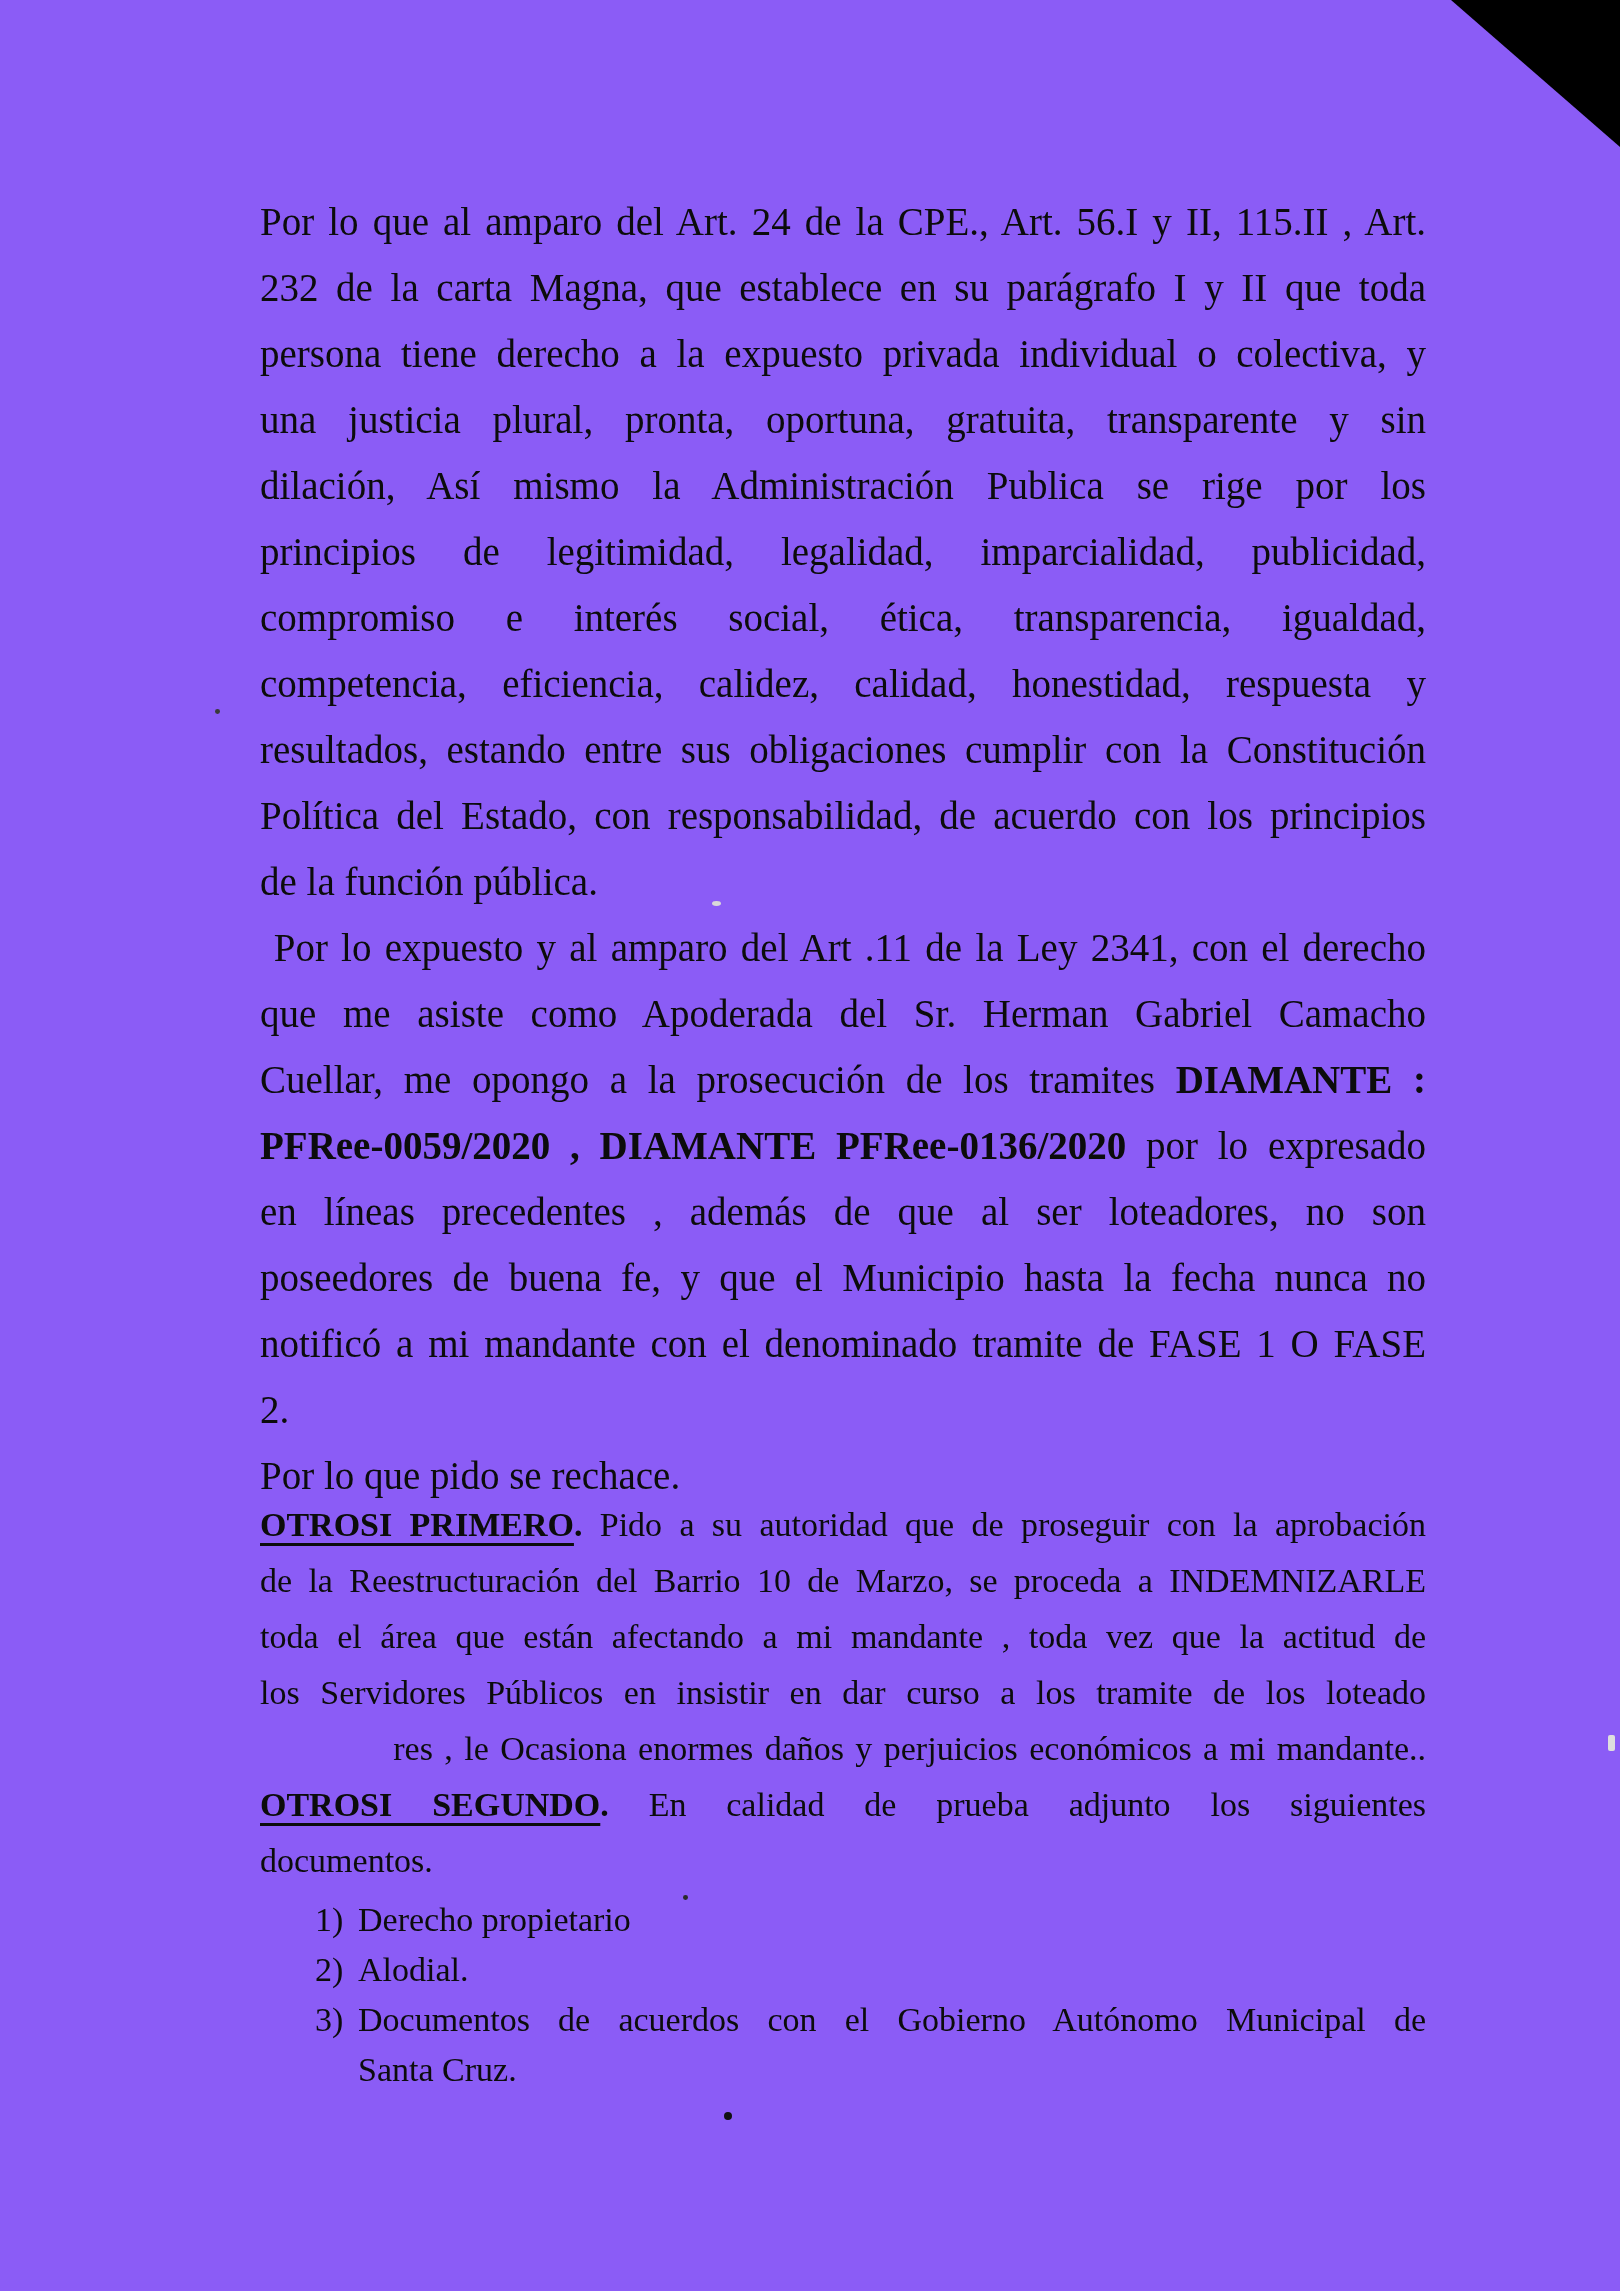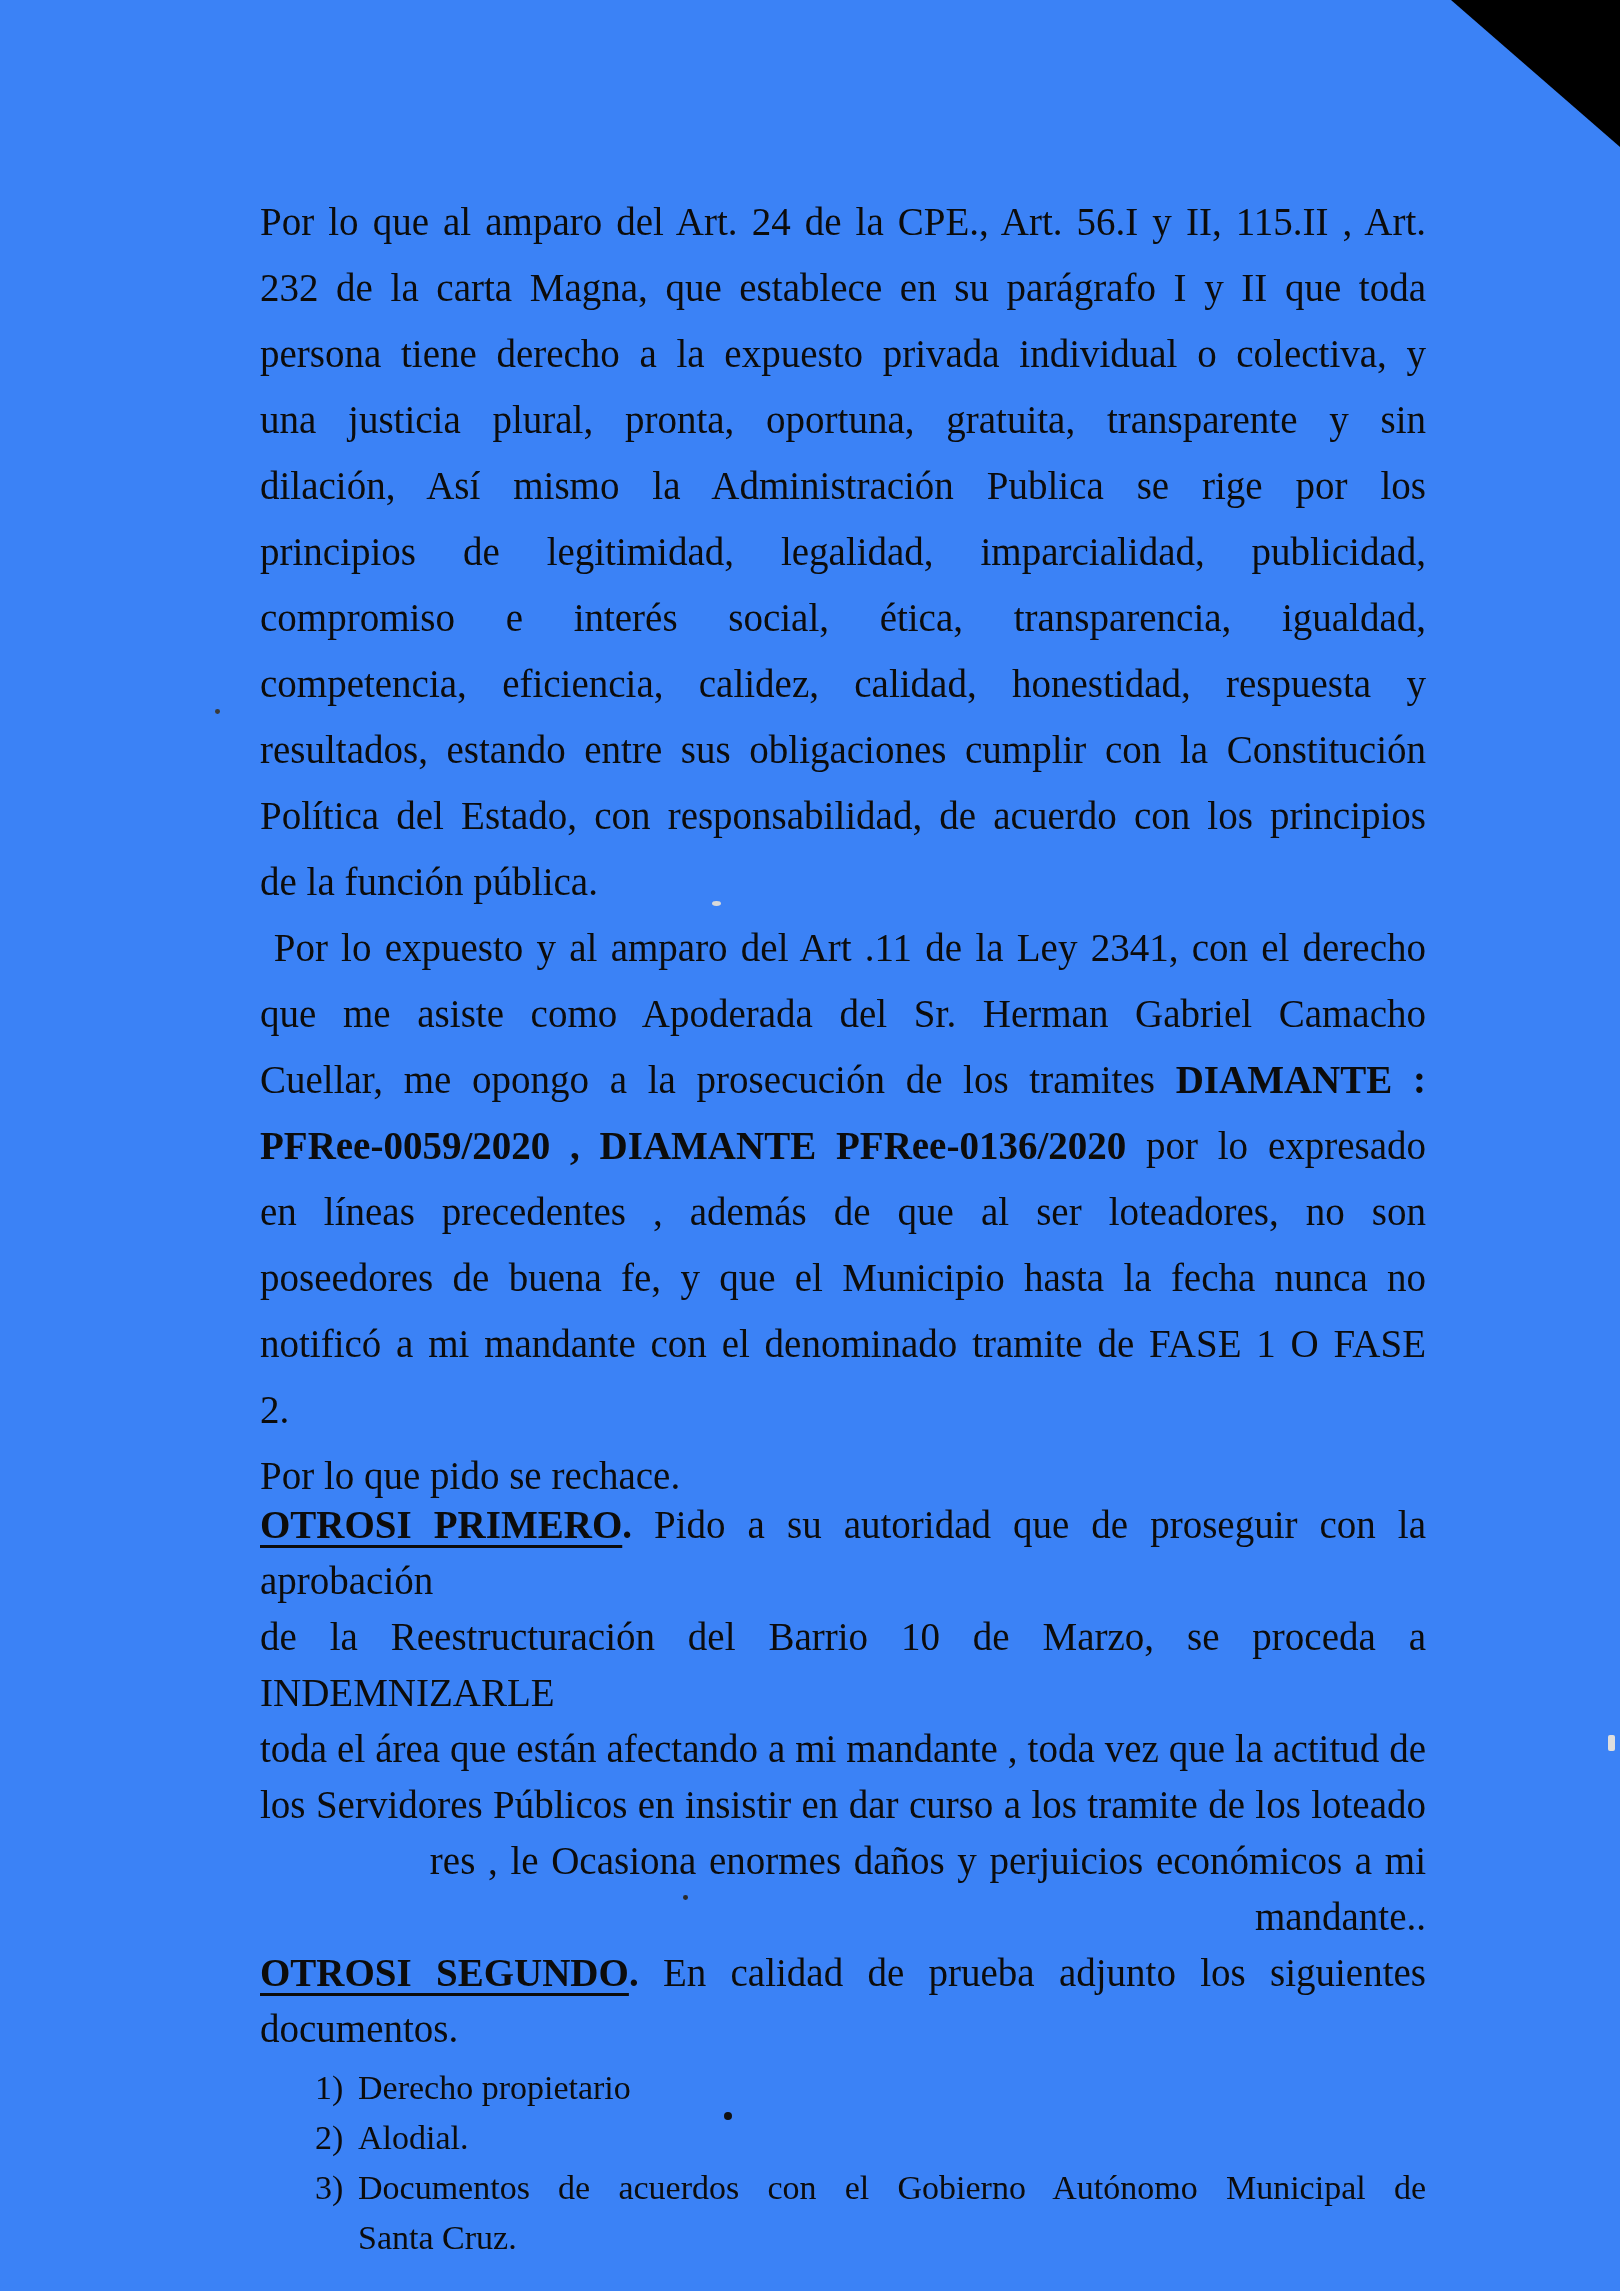--- a/index.html
+++ b/index.html
@@ -1,20 +1,20 @@
 <!DOCTYPE html>
 <html><head>
 <meta charset="utf-8">
 <style>
   html, body { margin: 0; padding: 0; background: #e8e8e8; }
   .page {
     position: relative;
     width: 1620px;
     height: 2292px;
-    background: #3b82f6;
+    background: #8b5cf6;
     overflow: hidden;
     font-family: "Liberation Serif", "DejaVu Serif", serif;
     color: #0c0c0c;
   }
   
   .corner-triangle {
     position: absolute;
     top: 0;
     right: 0;
     width: 169px;
@@ -26,21 +26,21 @@
     position: absolute;
     left: 260px;
     top: 189px;
     width: 1166px;
   }
   .sec-main {
     font-size: 39px;
     line-height: 66px;
   }
   .sec-otrosi {
-    font-size: 39px;
+    font-size: 34px;
     line-height: 56px;
     margin-top: -11.8px;
   }
   .sec-list {
     font-size: 34px;
     line-height: 50px;
     margin-top: 5.9px;
   }
   .line { white-space: normal; }
   .j { text-align: justify; text-align-last: justify; }

